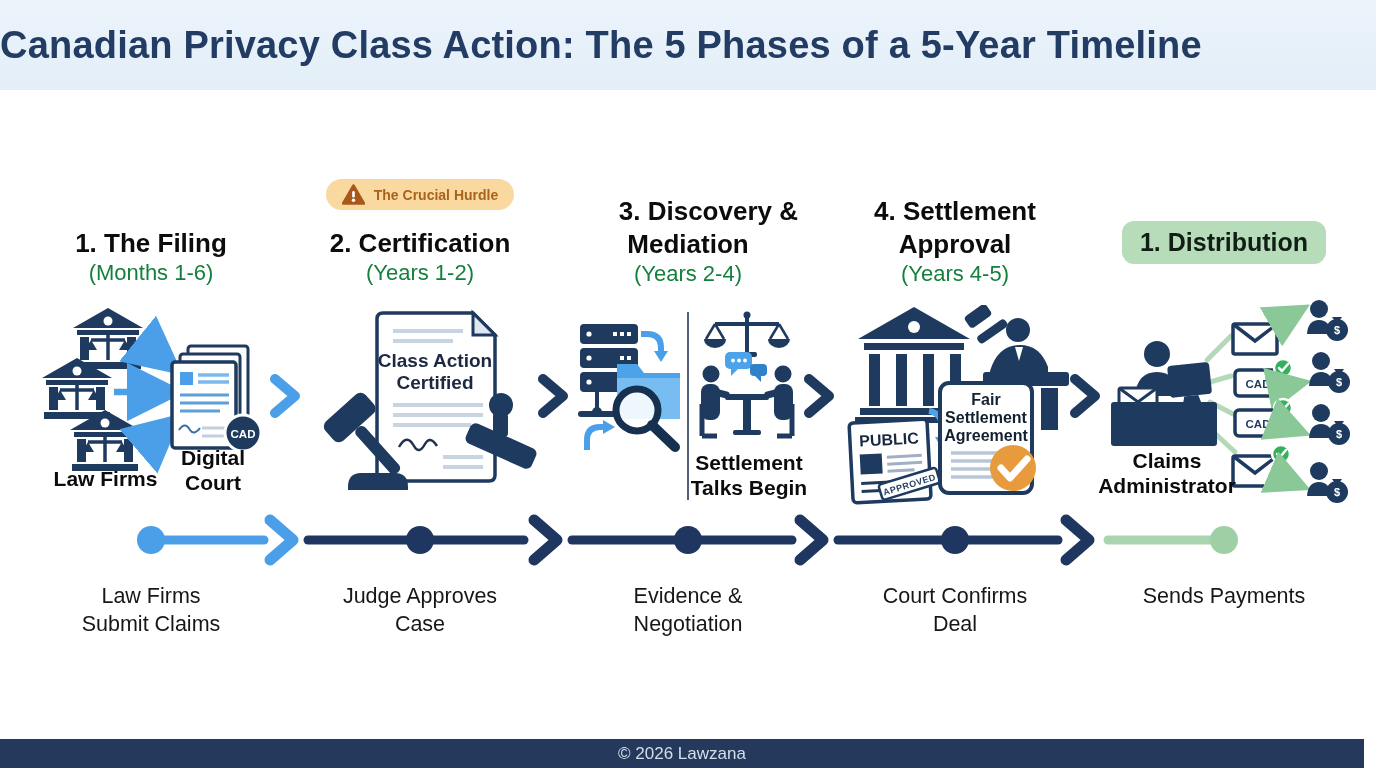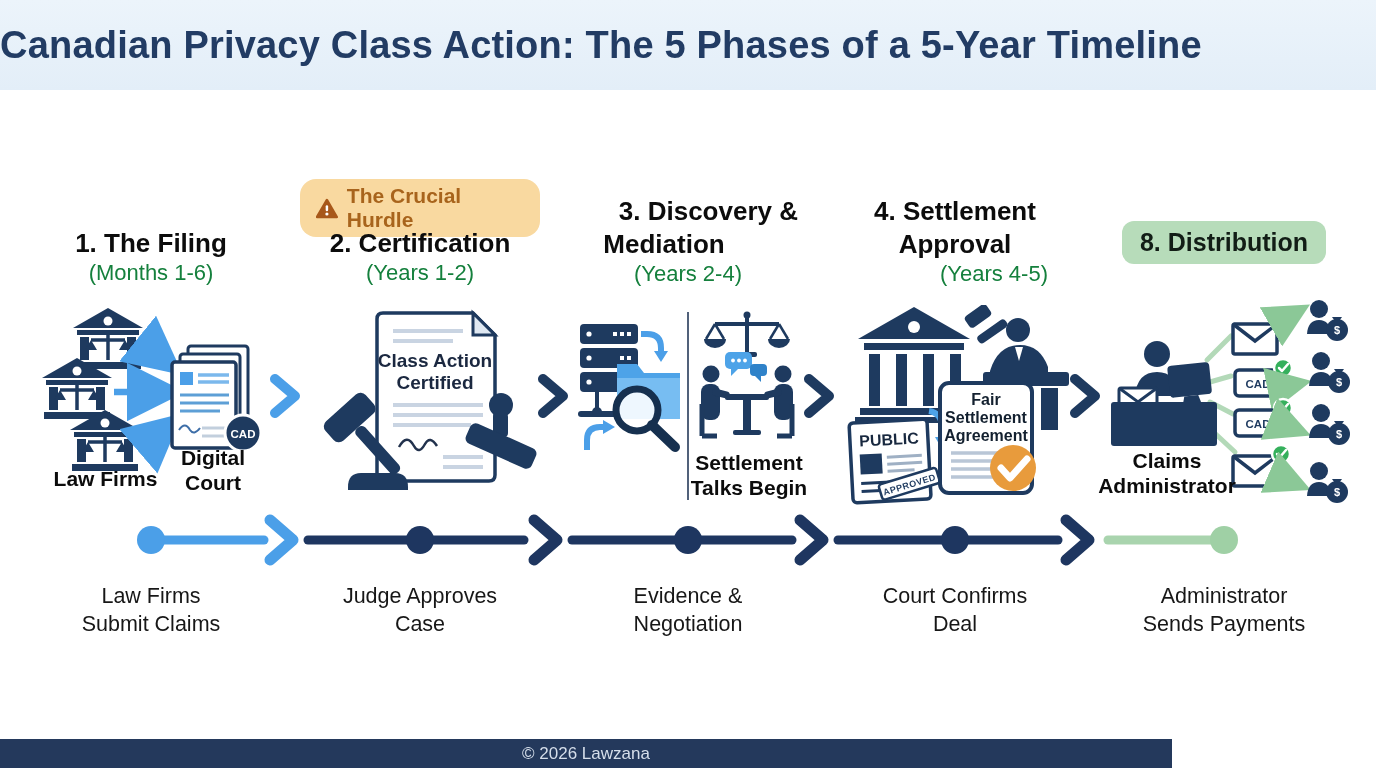--- a/index.html
+++ b/index.html
@@ -8,33 +8,33 @@
   .abs{position:absolute;}
   
   .hdr{left:0;top:0;width:1376px;height:90px;background:linear-gradient(#ecf4fb,#e3eef8);
        display:flex;align-items:center;justify-content:flex-start;}
   .hdr h1{margin:0;font-size:38px;font-weight:bold;color:#223c64;letter-spacing:.2px;}
   
   .ptitle{font-size:26px;font-weight:bold;color:#0c0c0c;text-align:center;line-height:32px;}
   .psub{font-size:22px;color:#15803d;text-align:center;line-height:26px;}
   
   .hurdle{display:inline-flex;align-items:center;gap:9px;background:#f9d9a0;border-radius:16px;
-          padding:5px 16px;font-size:21px;font-weight:bold;color:#a8641c;}
+          padding:5px 16px;font-size:14px;font-weight:bold;color:#a8641c;}
   .distrib{display:inline-block;background:#b7dcba;border-radius:12px;padding:7px 18px;
            font-size:25px;font-weight:bold;color:#121d16;}
   .badgewrap{display:flex;justify-content:center;}
   
   .cap{font-size:21px;font-weight:bold;color:#0c0c0c;text-align:center;line-height:25px;}
   
   .tl{font-size:21.5px;color:#171717;text-align:center;line-height:28px;}
   .tl span{display:block;}
   
   .vdiv{width:2px;background:#51617a;}
   
-  .ftr{left:0;top:739px;width:1172px;height:29px;background:#24395c;display:flex;
+  .ftr{left:0;top:739px;width:1364px;height:29px;background:#24395c;display:flex;
        align-items:center;justify-content:center;}
   .ftr div{font-size:17px;color:#d5deea;}
   svg{display:block;}
   svg text{font-family:"Liberation Sans",sans-serif;}
 </style>
 </head>
 <body>
 
 <div class="stage">
 
@@ -52,29 +52,29 @@
         <rect x="10.2" y="7" width="2.6" height="6.5" rx="1.3" fill="#fff"></rect>
         <circle cx="11.5" cy="16.3" r="1.7" fill="#fff"></circle>
       </svg>
       <span>The Crucial Hurdle</span>
     </span>
   </div>
   <div class="abs ptitle" style="left:310px;top:227px;width:220px;">2. Certification</div>
   <div class="abs psub" style="left:310px;top:260px;width:220px;">(Years 1-2)</div>
 
   <div class="abs ptitle" style="left:578px;top:195px;width:220px;text-align:right;">3. Discovery &amp;</div>
-  <div class="abs ptitle" style="left:554px;top:228px;width:220px;">Mediation</div>
+  <div class="abs ptitle" style="left:578px;top:228px;width:220px;">Mediation</div>
   <div class="abs psub" style="left:578px;top:261px;width:220px;">(Years 2-4)</div>
 
   <div class="abs ptitle" style="left:845px;top:195px;width:220px;">4. Settlement</div>
   <div class="abs ptitle" style="left:845px;top:228px;width:220px;">Approval</div>
-  <div class="abs psub" style="left:884px;top:261px;width:220px;">(Years 4-5)</div>
+  <div class="abs psub" style="left:845px;top:261px;width:220px;">(Years 4-5)</div>
 
   <div class="abs badgewrap" style="left:1114px;top:221px;width:220px;">
-    <span class="distrib">8. Distribution</span>
+    <span class="distrib">1. Distribution</span>
   </div>
 
   <svg class="abs" style="left:30px;top:300px;" width="260" height="185" viewBox="0 0 260 185">
     <defs>
       <g id="courthouse">
         <polygon points="35,0 0,20 70,20" fill="#1e3a5f"></polygon>
         <circle cx="35" cy="13" r="4.5" fill="#fff"></circle>
         <rect x="4" y="22" width="62" height="5" fill="#1e3a5f"></rect>
         <rect x="7" y="29" width="9" height="23" fill="#1e3a5f"></rect>
         <rect x="54" y="29" width="9" height="23" fill="#1e3a5f"></rect>
@@ -381,21 +381,20 @@
   </div>
   <div class="abs tl" style="left:865px;top:582px;width:180px;">
     <span>Court Confirms</span>
     <span>Deal</span>
   </div>
   <div class="abs tl" style="left:598px;top:582px;width:180px;">
     <span>Evidence &amp;</span>
     <span>Negotiation</span>
   </div>
   <div class="abs tl" style="left:1124px;top:582px;width:200px;">
-    <span>Administrator</span>
     <span>Sends Payments</span>
   </div>
 
   <div class="abs ftr">
     <div>© 2026 Lawzana</div>
   </div>
 
 </div>
 
 </body></html>

